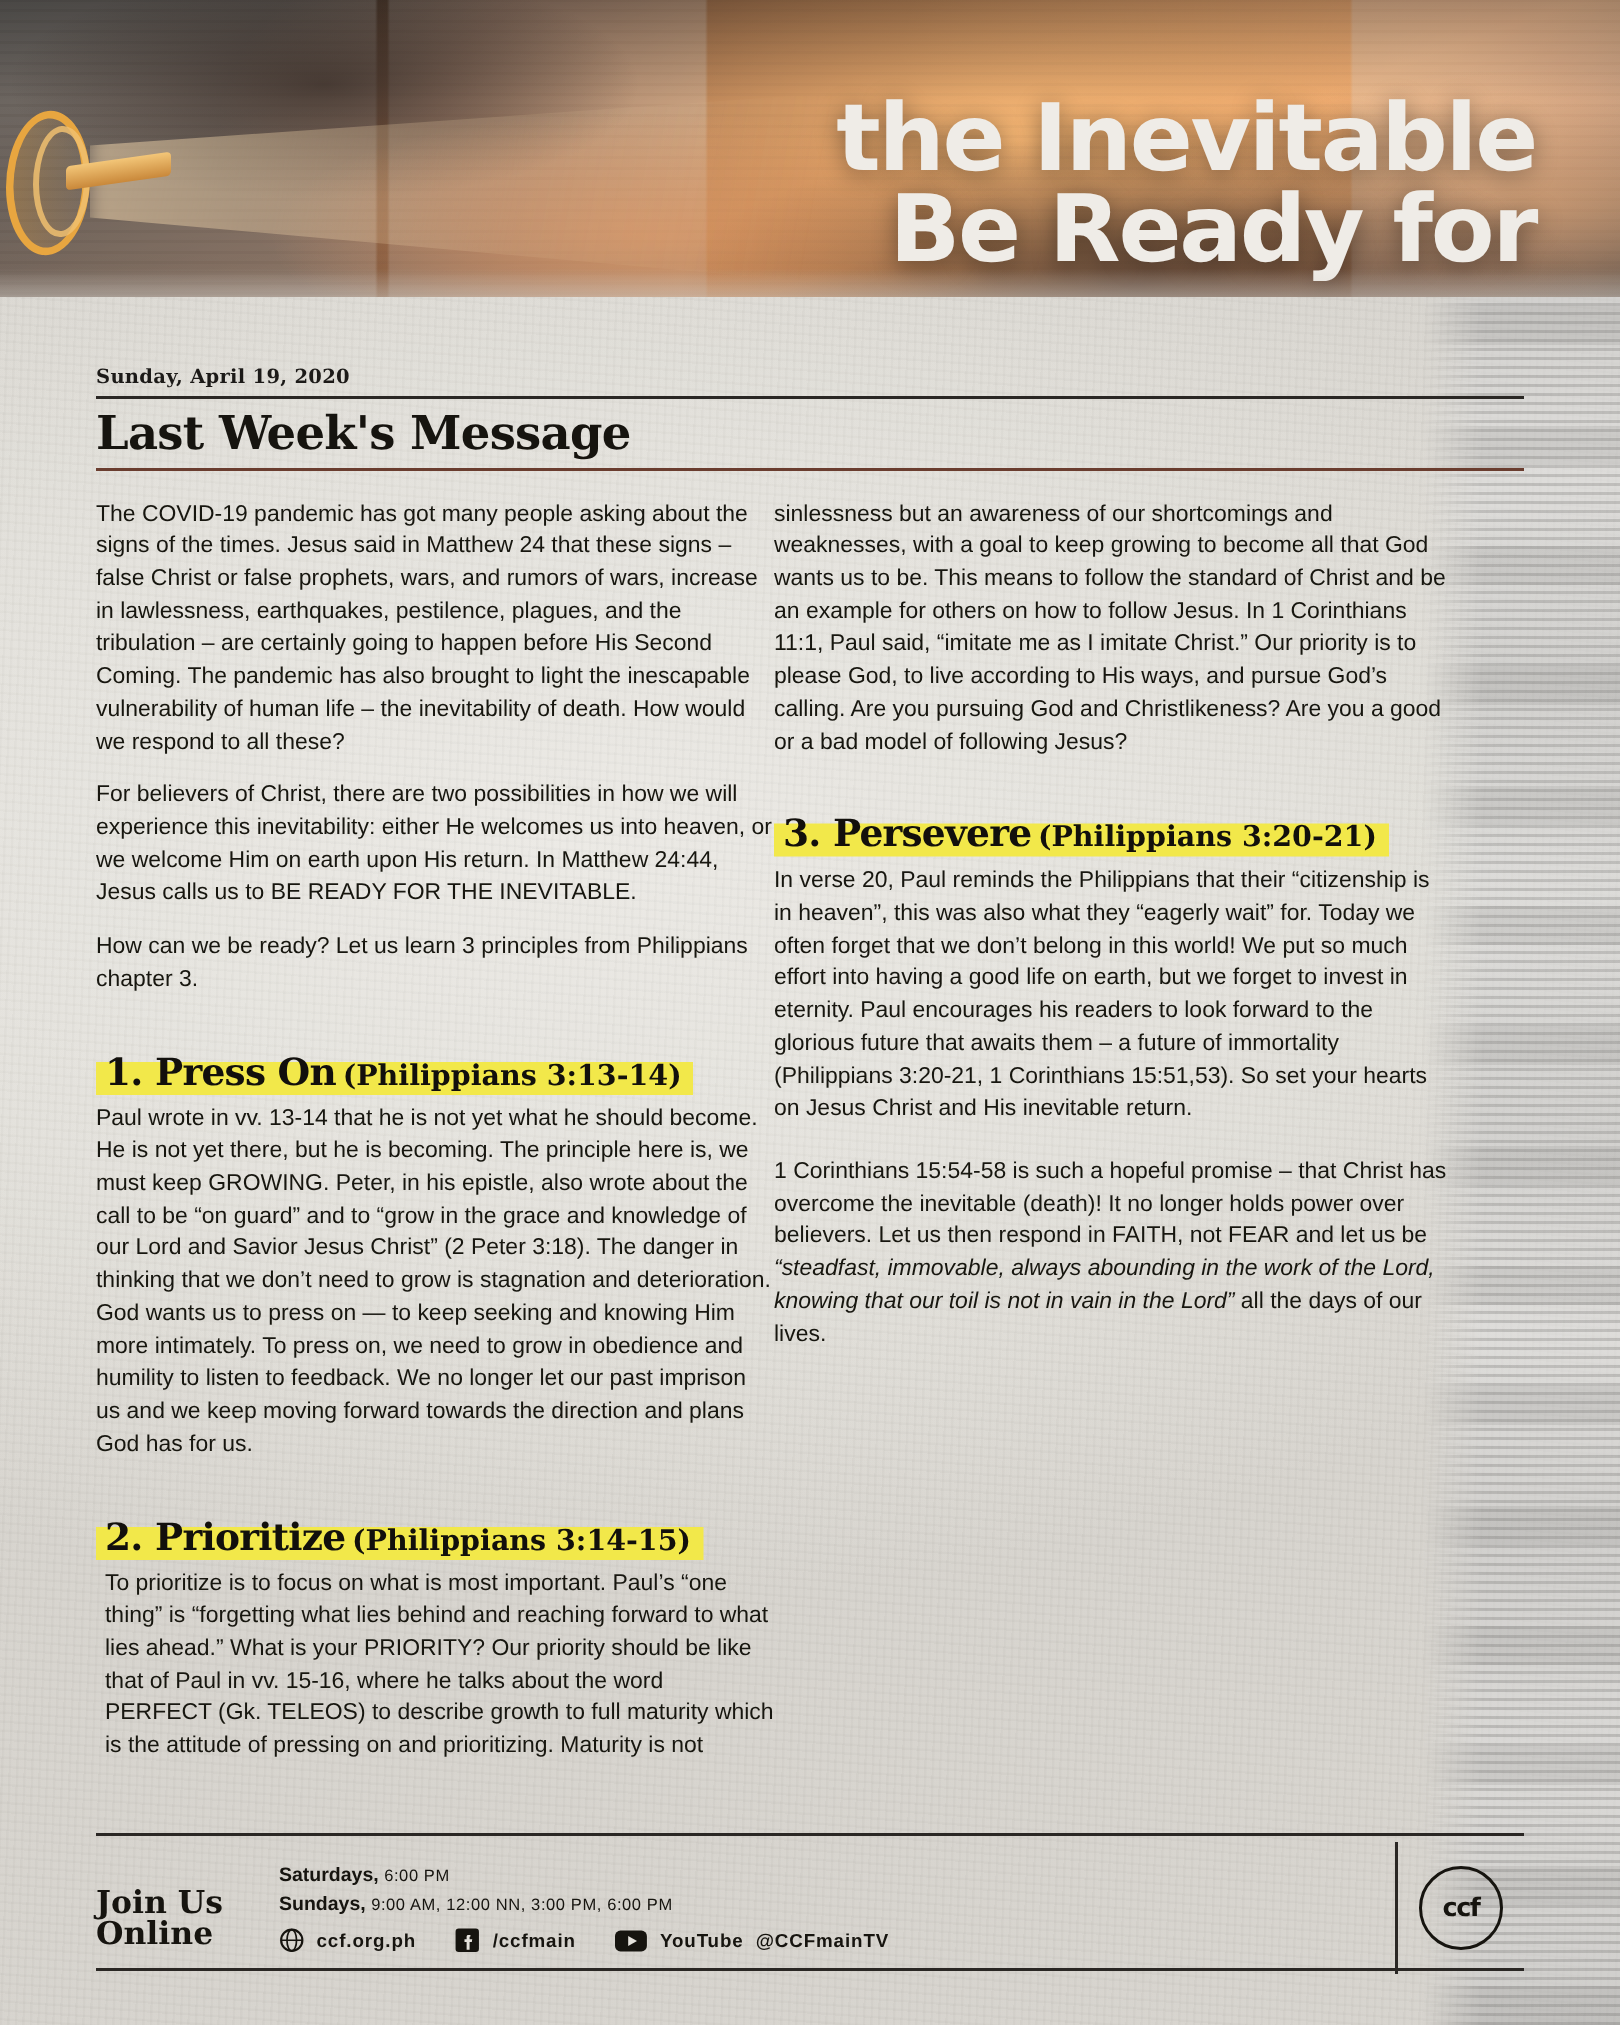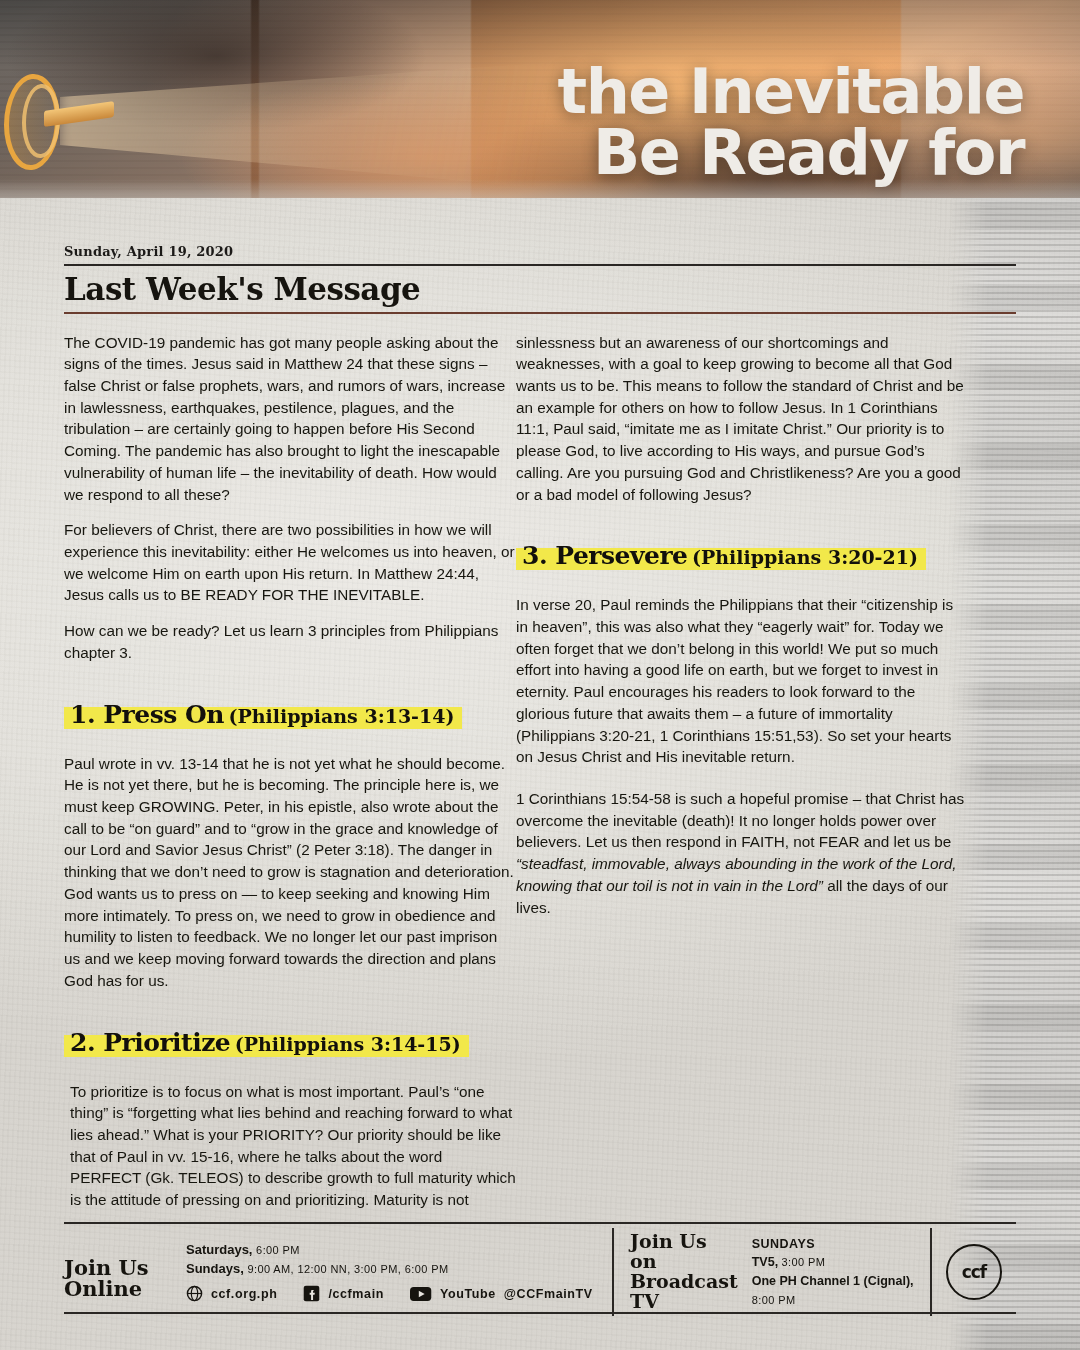--- a/index.html
+++ b/index.html
@@ -237,21 +237,21 @@
   p.body {
     font-family: "Liberation Sans", sans-serif;
     font-size: 15.3px;
     line-height: 1.42;
     color: #17160f;
     margin: 0 0 14px 0;
   }
   p.body.indent { padding-left: 6px; }
 
   .point {
-    margin: 22px 0 24px 0;
+    margin: 22px 0 6px 0;
     display: inline-block;
   }
   .point .hl {
     background: #f2e84a;
     display: inline;
     padding: 2px 8px 3px 6px;
     box-decoration-break: clone;
     -webkit-box-decoration-break: clone;
   }
   .point .num {
@@ -491,35 +491,18 @@
         <svg width="22" height="16" viewBox="0 0 30 21">
           <rect x="0" y="1" width="29" height="19" rx="5" fill="#16140f"></rect>
           <polygon points="12,6 12,15 20,10.5" fill="#e6e3dd"></polygon>
         </svg>
       </span>
       <span>YouTube</span>
       <span>@CCFmainTV</span>
     </div>
   </div>
 
-  <div class="f-tv">
-    <div class="jbt">
-      <div>Join Us on</div>
-      <div>Broadcast TV</div>
-    </div>
-    <div class="tvinfo">
-      <div class="hd">SUNDAYS</div>
-      <div>
-        <b>TV5,</b>
-        <span class="small-caps">3:00 PM</span>
-      </div>
-      <div>
-        <b>One PH Channel 1 (Cignal),</b>
-        <span class="small-caps">8:00 PM</span>
-      </div>
-    </div>
-  </div>
 
   <div class="f-logo">
     <div class="ccf-badge">ccf</div>
   </div>
 </div>
 <div class="footer-rule-bot"></div>
 
 </body></html>

